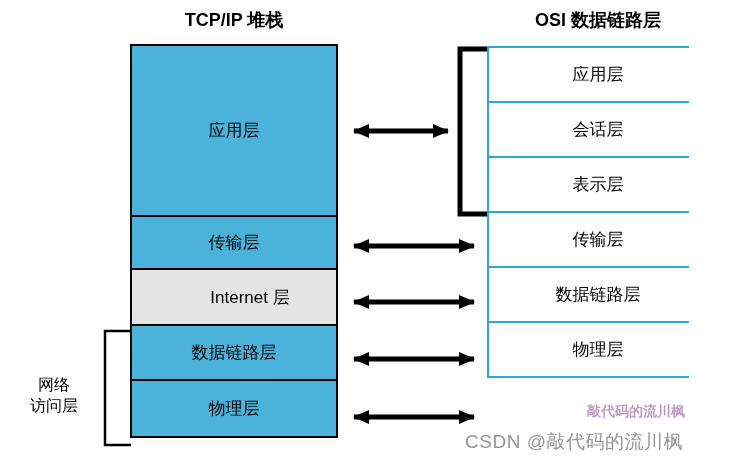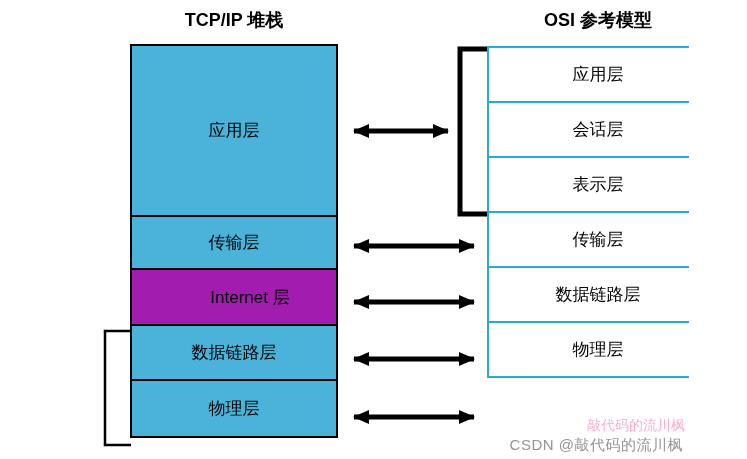--- a/index.html
+++ b/index.html
@@ -26,40 +26,40 @@
   .osi-layer{box-sizing:border-box;width:222px;height:57px;background:#ffffff;border:2px solid #29a8dc;
              margin-top:-2px;display:flex;align-items:center;justify-content:center;
              font-size:17px;color:#000;}
   .osi-layer:first-child{margin-top:0;}
 
   .svg-overlay{position:absolute;left:0;top:0;width:747px;height:459px;pointer-events:none;}
 
   .side-label{position:absolute;left:10px;top:374px;width:88px;text-align:center;
               font-size:16px;line-height:21px;color:#000;}
 
-  .watermark{position:absolute;right:6px;bottom:4px;font-size:15px;color:#8a8a8a;opacity:.9;
+  .watermark{position:absolute;right:6px;bottom:4px;font-size:19px;color:#8a8a8a;opacity:.9;
              letter-spacing:.5px;}
-  .watermark-overlay{position:absolute;right:4px;bottom:24px;font-size:14px;color:#ec4899;opacity:.45;}
+  .watermark-overlay{position:absolute;right:4px;bottom:38px;font-size:14px;color:#701a75;opacity:.45;font-weight:bold;}
 </style>
 </head>
 <body>
 
 <div class="canvas">
 
   <div class="col-title title-tcpip">TCP/IP 堆栈</div>
-  <div class="col-title title-osi">OSI 参考模型</div>
+  <div class="col-title title-osi">OSI 数据链路层</div>
 
   <div class="tcpip-stack">
     <div class="tcpip-layer h-app" style="background:#4bb3d9;">
       <span>应用层</span>
     </div>
     <div class="tcpip-layer h-trans" style="background:#4bb3d9;">
       <span>传输层</span>
     </div>
-    <div class="tcpip-layer h-inet" style="background:#a21caf;padding-left:32px;">
+    <div class="tcpip-layer h-inet" style="background:#e5e5e5;padding-left:32px;">
       <span>Internet 层</span>
     </div>
     <div class="tcpip-layer h-dl" style="background:#4bb3d9;">
       <span>数据链路层</span>
     </div>
     <div class="tcpip-layer h-phy" style="background:#4bb3d9;">
       <span>物理层</span>
     </div>
   </div>
 
@@ -99,17 +99,21 @@
 
     <line x1="354" y1="359" x2="474" y2="359" stroke="#000" stroke-width="5" marker-start="url(#ah)" marker-end="url(#ah)"></line>
 
     <line x1="354" y1="417" x2="474" y2="417" stroke="#000" stroke-width="5" marker-start="url(#ah)" marker-end="url(#ah)"></line>
 
     <path d="M487,49 L460,49 L460,214 L487,214" fill="none" stroke="#000" stroke-width="5"></path>
 
     <path d="M131,331 L105,331 L105,445 L131,445" fill="none" stroke="#000" stroke-width="2.5"></path>
   </svg>
 
+  <div class="side-label">
+    <div>网络</div>
+    <div>访问层</div>
+  </div>
 
   <div class="watermark-overlay">敲代码的流川枫</div>
   <div class="watermark">CSDN @敲代码的流川枫</div>
 
 </div>
 
 </body></html>

